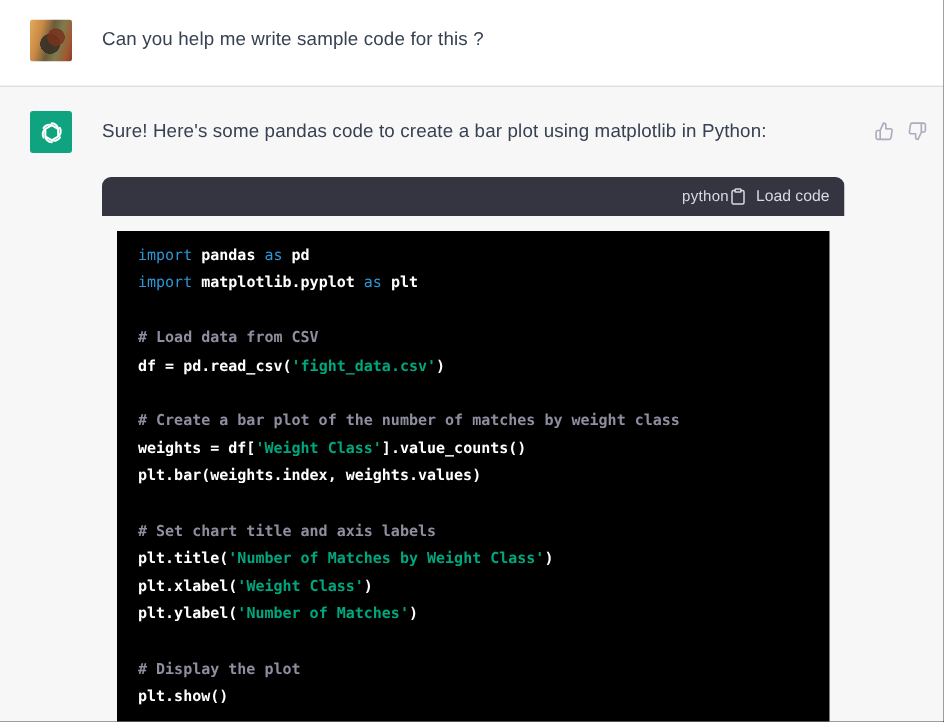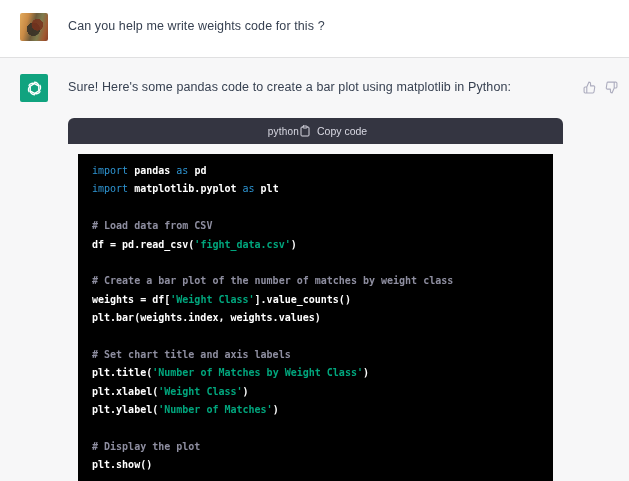--- a/index.html
+++ b/index.html
@@ -31,21 +31,21 @@
   .msg-text{
     font-size:12.5px;line-height:19px;color:var(--message_text);
     padding-top:4px;letter-spacing:0.1px;
   }
   .code-block{
     width:495px;margin-top:21px;border-radius:6px;overflow:hidden;
     box-sizing:border-box;
   }
   .code-header{
     height:26px;background:var(--code_header_bg);color:var(--header_text);
-    display:flex;align-items:center;justify-content:center;
+    display:flex;align-items:center;justify-content:flex-end;
     padding:0 10px 0 14px;font-size:10px;
   }
   .lang-label{letter-spacing:0.2px;}
   .copy-btn{
     display:flex;align-items:center;gap:6px;
     background:none;border:none;padding:0;margin:0;
     color:var(--header_text);font-family:"Liberation Sans",sans-serif;
     font-size:10.5px;cursor:pointer;
   }
   .code-body{
@@ -70,21 +70,21 @@
   svg{display:block;}
 </style>
 </head>
 <body>
 
 <div class="chat">
 
   <div class="row user">
     <div class="avatar user-photo"></div>
     <div class="msg-col">
-      <div class="msg-text">Can you help me write weights code for this ?</div>
+      <div class="msg-text">Can you help me write sample code for this ?</div>
     </div>
     <div class="actions"></div>
   </div>
 
   <div class="row assistant">
     <div class="avatar bot">
       <span>
         <svg viewBox="0 0 24 24" width="21" height="21" fill="none" stroke="#ffffff" stroke-width="1.6" stroke-linecap="round" stroke-linejoin="round">
           <path d="M12 4.8a4.9 4.9 0 0 1 4.9 4.9v4.2"></path>
           <path d="M12 4.8a4.9 4.9 0 0 1 4.9 4.9v4.2" transform="rotate(60 12 12)"></path>
@@ -102,21 +102,21 @@
       <div class="code-block">
         <div class="code-header">
           <span class="lang-label">python</span>
           <button class="copy-btn">
             <span>
               <svg viewBox="0 0 24 24" width="12" height="12" fill="none" stroke="currentColor" stroke-width="2" stroke-linecap="round" stroke-linejoin="round">
                 <path d="M16 4h2a2 2 0 0 1 2 2v14a2 2 0 0 1-2 2H6a2 2 0 0 1-2-2V6a2 2 0 0 1 2-2h2"></path>
                 <rect x="8" y="2" width="8" height="4" rx="1" ry="1"></rect>
               </svg>
             </span>
-            <span>Copy code</span>
+            <span>Load code</span>
           </button>
         </div>
         <pre class="code-body" id="code-body"><div class="code-line"><span class="tok-kw">import </span><span class="tok-id">pandas </span><span class="tok-kw">as </span><span class="tok-id">pd</span></div><div class="code-line"><span class="tok-kw">import </span><span class="tok-id">matplotlib.pyplot </span><span class="tok-kw">as </span><span class="tok-id">plt</span></div><div class="code-line">&nbsp;</div><div class="code-line"><span class="tok-cm"># Load data from CSV</span></div><div class="code-line"><span class="tok-id">df = pd.read_csv(</span><span class="tok-str">'fight_data.csv'</span><span class="tok-id">)</span></div><div class="code-line">&nbsp;</div><div class="code-line"><span class="tok-cm"># Create a bar plot of the number of matches by weight class</span></div><div class="code-line"><span class="tok-id">weights = df[</span><span class="tok-str">'Weight Class'</span><span class="tok-id">].value_counts()</span></div><div class="code-line"><span class="tok-id">plt.bar(weights.index, weights.values)</span></div><div class="code-line">&nbsp;</div><div class="code-line"><span class="tok-cm"># Set chart title and axis labels</span></div><div class="code-line"><span class="tok-id">plt.title(</span><span class="tok-str">'Number of Matches by Weight Class'</span><span class="tok-id">)</span></div><div class="code-line"><span class="tok-id">plt.xlabel(</span><span class="tok-str">'Weight Class'</span><span class="tok-id">)</span></div><div class="code-line"><span class="tok-id">plt.ylabel(</span><span class="tok-str">'Number of Matches'</span><span class="tok-id">)</span></div><div class="code-line">&nbsp;</div><div class="code-line"><span class="tok-cm"># Display the plot</span></div><div class="code-line"><span class="tok-id">plt.show()</span></div></pre>
       </div>
     </div>
 
     <div class="actions">
       <button class="icon-btn">
         <span>
           <svg viewBox="0 0 24 24" width="13" height="13" fill="none" stroke="currentColor" stroke-width="2" stroke-linecap="round" stroke-linejoin="round">

